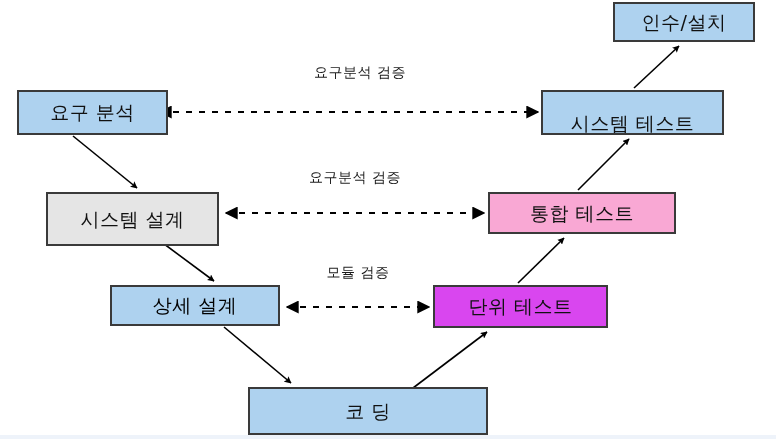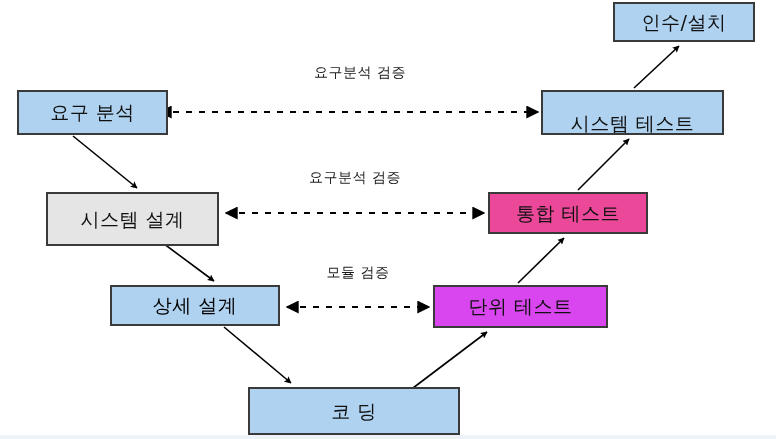--- a/index.html
+++ b/index.html
@@ -96,27 +96,27 @@
   <div id="nodes-layer">
       <div class="node-box" style="left: 17px; top: 90px; width: 151px; height: 45px; background: rgb(174, 210, 239); border-color: rgb(58, 58, 58);">
         <span class="node-label" style="color: rgb(17, 17, 17);">요구 분석</span>
       </div>
       <div class="node-box" style="left: 46px; top: 192px; width: 173px; height: 54px; background: #e5e5e5; border-color: rgb(58, 58, 58);">
         <span class="node-label" style="color: rgb(17, 17, 17);">시스템 설계</span>
       </div>
       <div class="node-box" style="left: 110px; top: 285px; width: 170px; height: 41px; background: rgb(174, 210, 239); border-color: rgb(58, 58, 58);">
         <span class="node-label" style="color: #000000;">상세 설계</span>
       </div>
-      <div class="node-box" style="left: 248px; top: 387px; width: 212px; height: 48px; background: rgb(174, 210, 239); border-color: rgb(58, 58, 58);">
+      <div class="node-box" style="left: 248px; top: 387px; width: 240px; height: 48px; background: rgb(174, 210, 239); border-color: rgb(58, 58, 58);">
         <span class="node-label" style="color: rgb(17, 17, 17);">코 딩</span>
       </div>
       <div class="node-box" style="left: 433px; top: 285px; width: 175px; height: 43px; background: #d946ef; border-color: rgb(58, 58, 58);">
         <span class="node-label" style="color: rgb(17, 17, 17);">단위 테스트</span>
       </div>
-      <div class="node-box" style="left: 488px; top: 192px; width: 160px; height: 42px; background: #ec4899; border-color: rgb(58, 58, 58);">
+      <div class="node-box" style="left: 488px; top: 192px; width: 188px; height: 42px; background: #f9a8d4; border-color: rgb(58, 58, 58);">
         <span class="node-label" style="color: rgb(17, 17, 17);">통합 테스트</span>
       </div>
       <div class="node-box" style="left: 541px; top: 90px; width: 183px; height: 45px; background: rgb(174, 210, 239); border-color: rgb(58, 58, 58); align-items: flex-end;">
         <span class="node-label" style="color: rgb(17, 17, 17);">시스템 테스트</span>
       </div>
       <div class="node-box" style="left: 613px; top: 2px; width: 142px; height: 40px; background: rgb(174, 210, 239); border-color: rgb(58, 58, 58);">
         <span class="node-label" style="color: rgb(17, 17, 17);">인수/설치</span>
       </div>
     </div>
   <div id="labels-layer">

